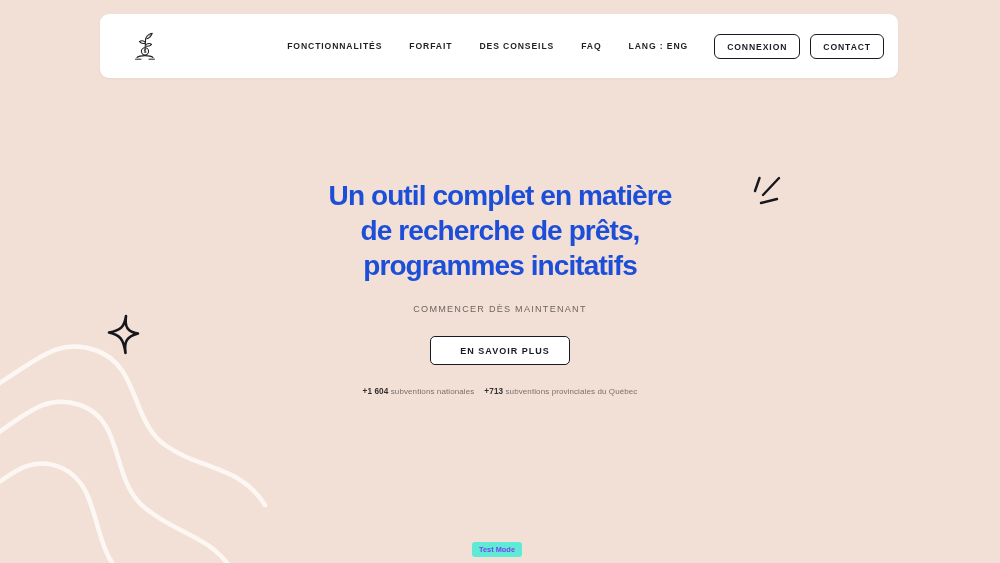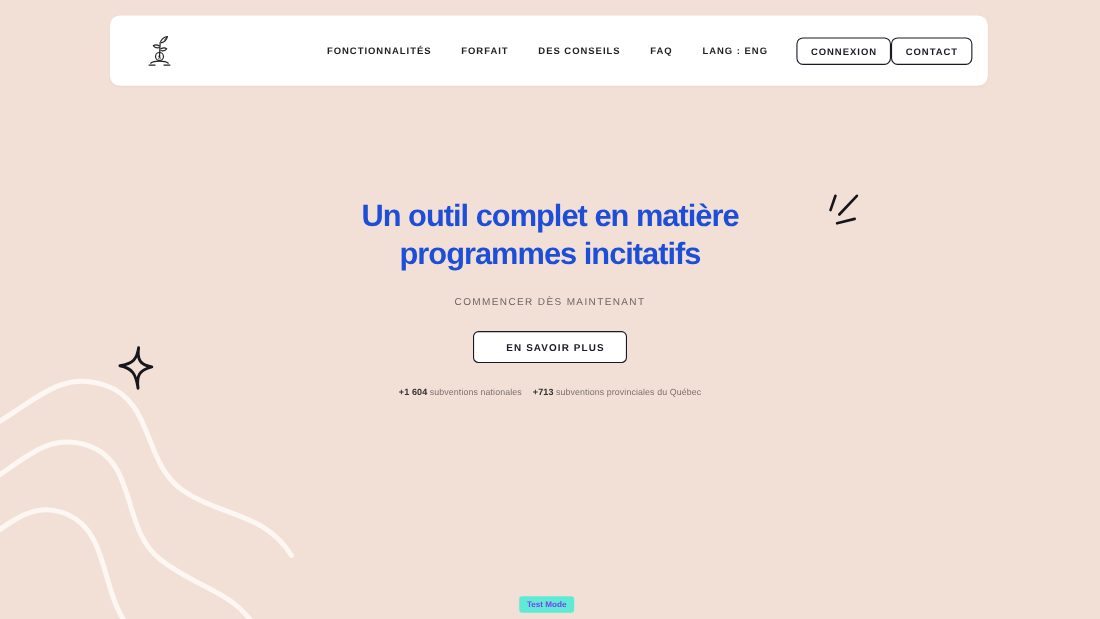--- a/index.html
+++ b/index.html
@@ -65,20 +65,21 @@
     font-weight: 600;
     text-transform: uppercase;
     white-space: nowrap;
     cursor: pointer;
     text-decoration: none;
   }
 
   .header-buttons {
     display: flex;
     align-items: flex-start;
+    gap: 10px;
     margin-left: 26px;
     margin-right: 14px;
   }
 
   .hdr-btn {
     border: 1.3px solid #1a1a26;
     border-radius: 6px;
     background: transparent;
     font-family: "Liberation Sans", sans-serif;
     font-size: 8.6px;
@@ -243,20 +244,21 @@
 
 <svg class="sparkle" viewBox="0 0 44 46" fill="none" xmlns="http://www.w3.org/2000/svg">
   <path d="M26 4 C 24.5 14.5, 21 18.5, 9 20.5 C 20 23, 23.5 27, 25.5 41
            C 24 29.5, 26.5 24.5, 38 21.5 C 27.5 20, 24.5 15, 26 4 Z" stroke="#17161c" stroke-width="2.6" stroke-linejoin="round" fill="none"></path>
 </svg>
 
 <main class="hero">
 
   <h1 class="headline">
     <span class="line">Un outil complet en matière</span>
+    <span class="line">de recherche de prêts,</span>
     <span class="line">programmes incitatifs</span>
 
     <svg class="accent-marks" viewBox="0 0 42 40" fill="none" xmlns="http://www.w3.org/2000/svg">
       <path d="M9 17 L13.5 4" stroke="#17161c" stroke-width="2.4" stroke-linecap="round"></path>
       <path d="M17 21 L33 4" stroke="#17161c" stroke-width="2.4" stroke-linecap="round"></path>
       <path d="M15 29 L31 25" stroke="#17161c" stroke-width="2.4" stroke-linecap="round"></path>
     </svg>
   </h1>
 
   <div class="subtitle">COMMENCER DÈS MAINTENANT</div>

